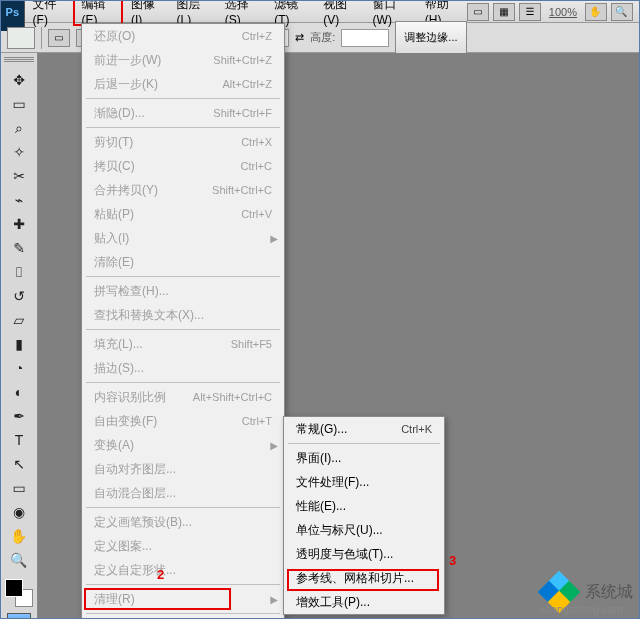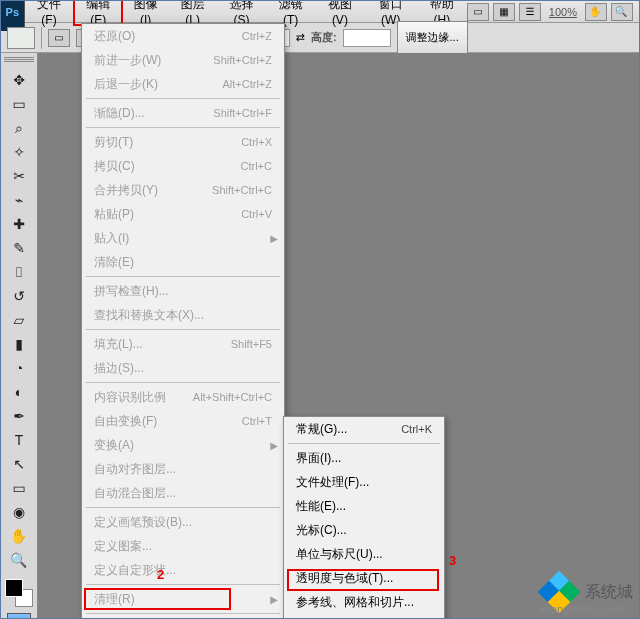--- a/index.html
+++ b/index.html
@@ -1,28 +1,28 @@
 <!DOCTYPE html>
 <html><head>
 <meta charset="utf-8">
 <style>
 * { margin: 0; padding: 0; box-sizing: border-box; font-family: "Microsoft YaHei", sans-serif; }
 body { width: 640px; height: 619px; background: #fff; position: relative; overflow: hidden; border: 1px solid #5a7aa8; }
 .menubar { height: 22px; background: linear-gradient(#e8e8e8,#d8d8d8); border-bottom: 1px solid #999; display: flex; align-items: center; font-size: 12px; }
 .ps-icon { width: 28px; height: 38px; background: #0a2f4c; color: #6bbfff; font-weight: bold; font-size: 11px; display: flex; align-items: center; justify-content: center; border-right: 1px solid #555; }
-.menu-item { padding: 0 8px; height: 22px; display: flex; align-items: center; cursor: default; text-align: center; }
+.menu-item { padding: 0 8px; height: 22px; display: flex; align-items: center; cursor: default; }
 .menu-item.highlighted { border: 2px solid #e60000; padding: 12px 6px; }
 .menubar-right { margin-left: auto; display: flex; align-items: center; gap: 4px; padding-right: 6px; }
 .mb-btn { width: 22px; height: 18px; background: #d0d0d0; border: 1px solid #888; font-size: 10px; display: flex; align-items: center; justify-content: center; }
 .zoom { font-size: 11px; color: #555; padding: 0 4px; text-decoration: underline; }
 .optbar { height: 30px; background: #dcdcdc; border-bottom: 1px solid #999; display: flex; align-items: center; font-size: 11px; gap: 6px; padding: 0 6px; }
 .opt-box { width: 28px; height: 22px; border: 1px solid #888; background: #e8ece8; }
 .opt-sep { width: 1px; height: 22px; background: #999; }
 .opt-select { height: 20px; font-size: 11px; border: 1px solid #888; }
-.opt-label { color: #555; font-weight: bold; }
+.opt-label { color: #555; }
 .opt-field { width: 48px; height: 18px; border: 1px solid #999; background: #fff; }
 .opt-btn { height: 34px; padding: 0 8px; border: 1px solid #888; background: linear-gradient(#f8f8f8,#ddd); font-size: 11px; }
 .workspace { position: absolute; top: 52px; left: 37px; right: 0; bottom: 0; background: #808080; }
 .toolbox { position: absolute; top: 52px; left: 0; width: 37px; background: #d8d8d8; border-right: 1px solid #888; display: flex; flex-direction: column; align-items: center; padding-top: 4px; gap: 2px; }
 .tool-handle { width: 30px; height: 6px; background: repeating-linear-gradient(#888,#888 1px,#d8d8d8 1px,#d8d8d8 2px); margin-bottom: 4px; }
 .tool { width: 24px; height: 22px; display: flex; align-items: center; justify-content: center; font-size: 14px; color: #222; }
 .swatches { width: 28px; height: 28px; position: relative; margin-top: 6px; }
 .sw-fg { width: 18px; height: 18px; background: #000; border: 1px solid #fff; position: absolute; top: 0; left: 0; }
 .sw-bg { width: 18px; height: 18px; background: #fff; border: 1px solid #888; position: absolute; bottom: 0; right: 0; }
 .qm { width: 24px; height: 20px; background: linear-gradient(#84c1ff,#3a8edb); border: 1px solid #555; margin-top: 4px; }
@@ -219,23 +219,20 @@
     <div class="dd-row">
       <span>界面(I)...</span>
     </div>
     <div class="dd-row">
       <span>文件处理(F)...</span>
     </div>
     <div class="dd-row">
       <span>性能(E)...</span>
     </div>
     <div class="dd-row">
-      <span>光标(C)...</span>
-    </div>
-    <div class="dd-row">
       <span>单位与标尺(U)...</span>
     </div>
     <div class="dd-row">
       <span>透明度与色域(T)...</span>
     </div>
     <div class="dd-row">
       <span>参考线、网格和切片...</span>
     </div>
     <div class="dd-row">
       <span>增效工具(P)...</span>

